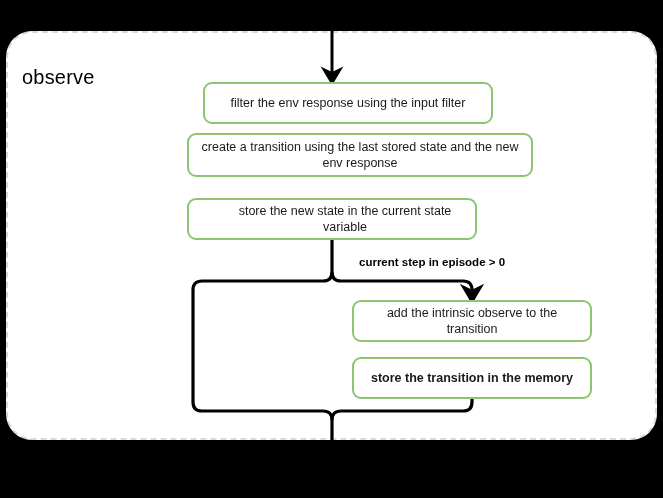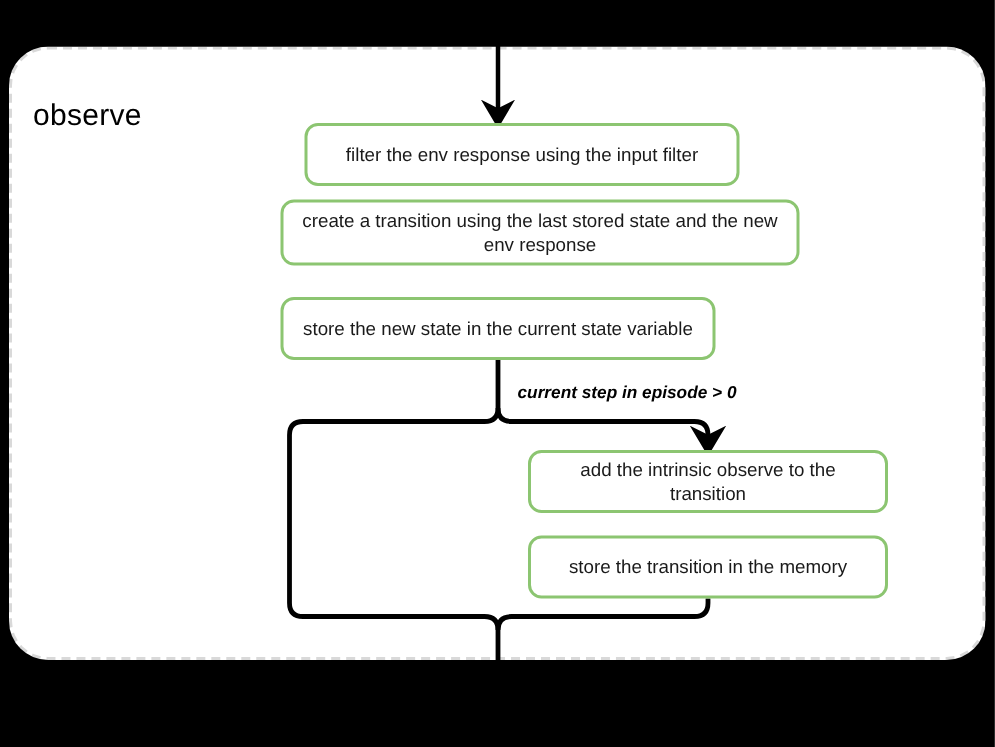--- a/index.html
+++ b/index.html
@@ -97,27 +97,27 @@
   </svg>
 
   <div class="node" style="left:187px; top:82px; width:290px; height:42px;margin-left:16px;">
     <span>filter the env response using the input filter</span>
   </div>
 
   <div class="node" style="left:187px; top:133px; width:346px; height:44px;">
     <span>create a transition using the last stored state and the new env response</span>
   </div>
 
-  <div class="node" style="left:187px; top:198px; width:290px; height:42px;">
+  <div class="node" style="left:187px; top:198px; width:290px; height:42px;padding-left:36px;">
     <span>store the new state in the current state variable</span>
   </div>
 
-  <div class="edge-label" style="left:345px; top:256px;font-style:italic;">current step in episode &gt; 0</div>
+  <div class="edge-label" style="left:359px; top:256px;">current step in episode &gt; 0</div>
 
   <div class="node" style="left:352px; top:300px; width:240px; height:42px;">
     <span>add the intrinsic observe to the transition</span>
   </div>
 
-  <div class="node" style="left:352px; top:357px; width:240px; height:42px;">
+  <div class="node" style="left:352px; top:357px; width:240px; height:42px;font-weight:bold;">
     <span>store the transition in the memory</span>
   </div>
 
 </div>
 
 </body></html>

